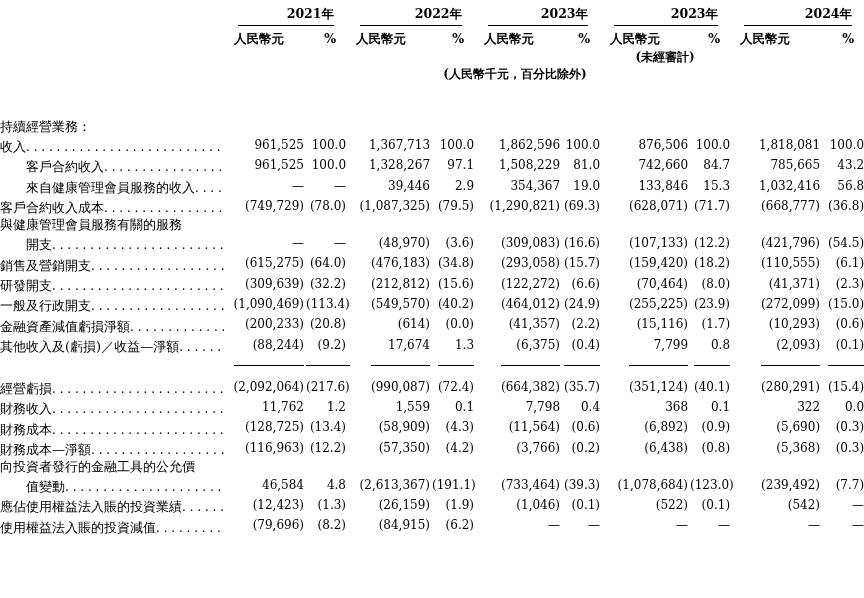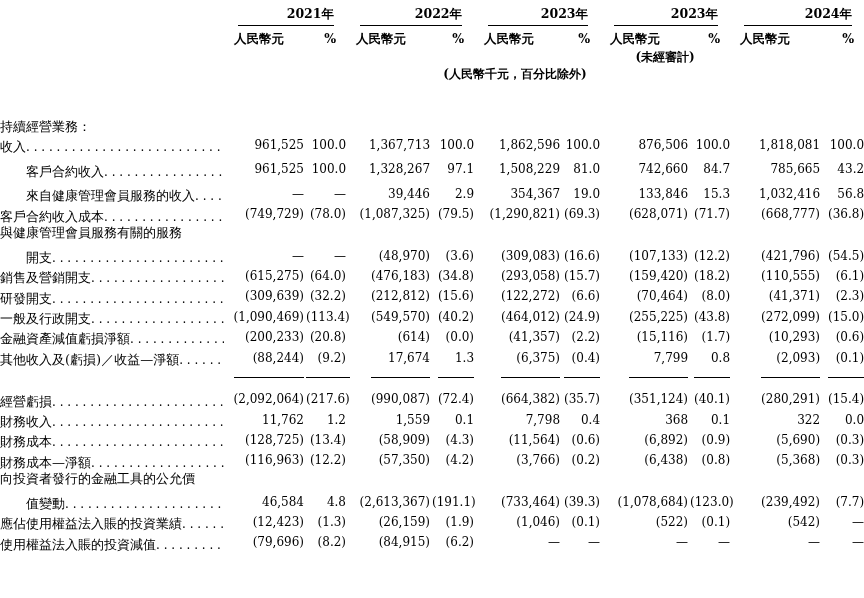--- a/index.html
+++ b/index.html
@@ -32,21 +32,21 @@
   
   td.lbl { font-size: 13px; white-space: nowrap; }
   td.lbl .wrap { display: flex; align-items: baseline; overflow: hidden; }
   td.lbl .dots { flex: 1 1 auto; overflow: hidden; min-width: 6px; }
   td.lbl .dots::after {
     content: ". . . . . . . . . . . . . . . . . . . . . . . . . . . . . . . . . . . . . . . . . . . .";
     font-size: 12px; letter-spacing: 0px; white-space: nowrap;
   }
   td.num { font-size: 12px; text-align: right; white-space: nowrap; padding: 2.5px 0 2.5px 2px; }
   .b { font-weight: normal; }
-  .ind .wrap { padding-left: 26px; margin-top: 8px; }
+  .ind .wrap { padding-left: 26px; }
   tr.gap td { padding-top: 9px; }
   span.tot { display: inline-block; border-top: 1px solid #000; padding-top: 14px; }
   tr td, tr th { line-height: 1.28; }
 </style>
 </head>
 <body>
 
 <table class="fin">
   <colgroup>
     <col style="width:224px">
@@ -252,21 +252,21 @@
             <span class="dots"></span>
           </span>
         </td>
         <td class="num"><span>(1,090,469)</span></td>
         <td class="num"><span>(113.4)</span></td>
         <td class="num"><span>(549,570)</span></td>
         <td class="num"><span>(40.2)</span></td>
         <td class="num"><span>(464,012)</span></td>
         <td class="num"><span>(24.9)</span></td>
         <td class="num"><span>(255,225)</span></td>
-        <td class="num"><span>(43.8)</span></td>
+        <td class="num"><span>(23.9)</span></td>
         <td class="num"><span>(272,099)</span></td>
         <td class="num"><span>(15.0)</span></td>
       </tr>
       <tr>
         <td class="lbl">
           <span class="wrap">
             <span>金融資產減值虧損淨額</span>
             <span class="dots"></span>
           </span>
         </td>

